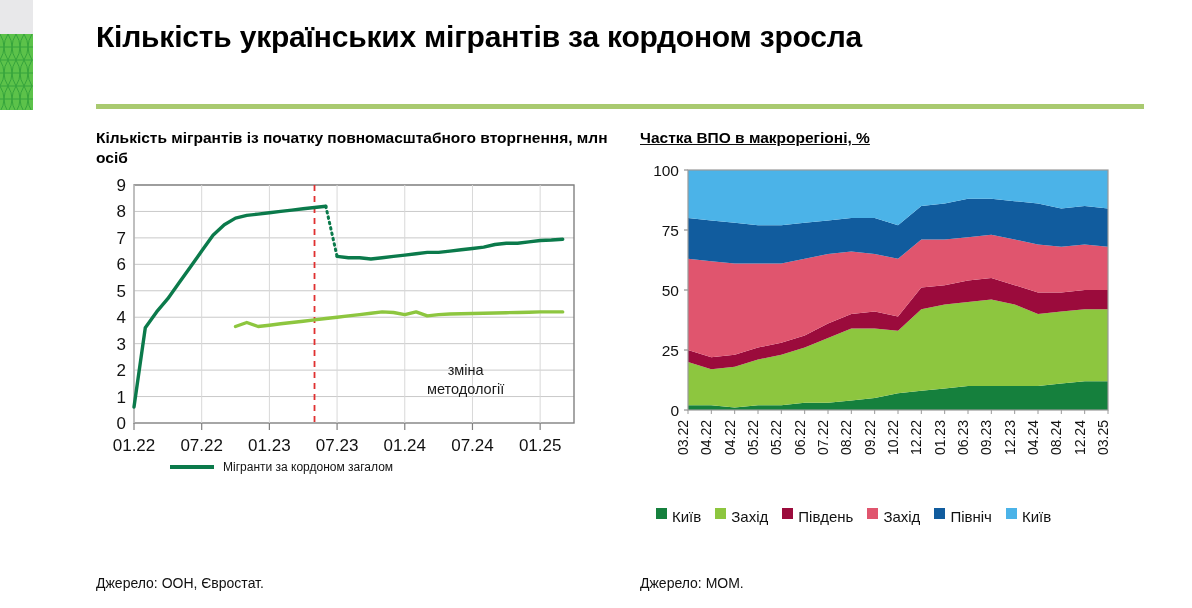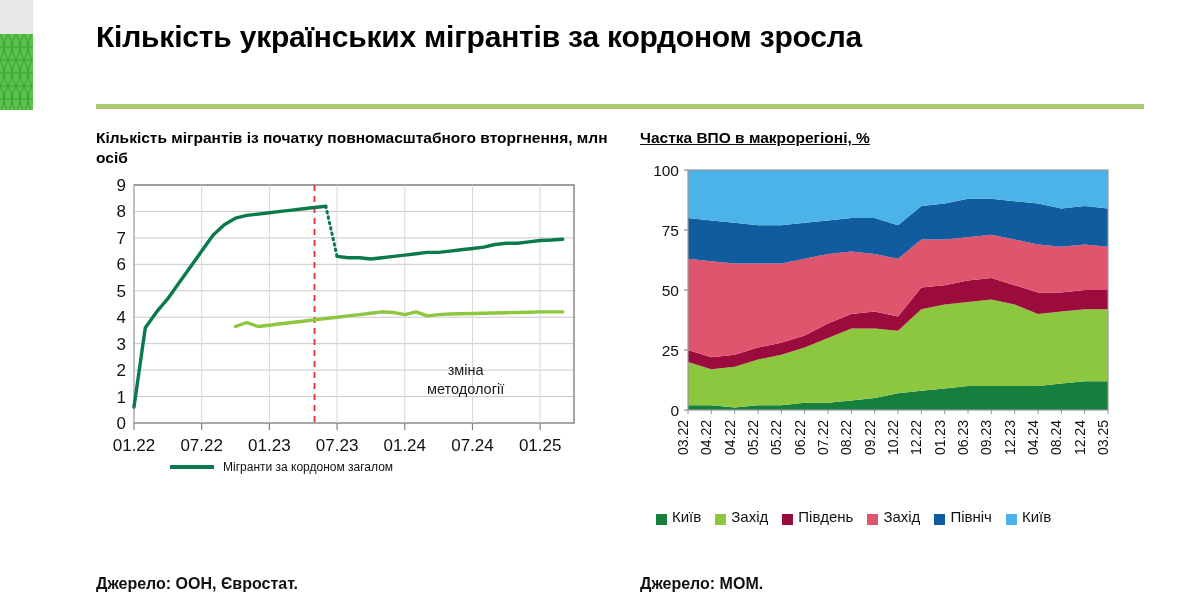--- a/index.html
+++ b/index.html
@@ -54,26 +54,26 @@
   .legend-left .swatch{width:44px;height:4px;margin-right:9px;margin-left:74px;}
   .legend-left .lbl{font-size:12px;color:#111;}
 
   
   .rchart-wrap{position:relative;width:500px;height:340px;margin-top:12px;}
   .rchart-svg{position:absolute;left:0;top:0;}
 
   .legend-right{
     position:absolute;left:656px;top:508px;display:flex;align-items:center;gap:14px;
   }
-  .legend-right .item{display:flex;align-items:flex-end;}
+  .legend-right .item{display:flex;align-items:flex-start;}
   .legend-right .box{width:11px;height:11px;margin-right:5px;}
   .legend-right .lbl{font-size:15px;color:#111;}
 
   .source{
-    position:absolute;font-size:16px;color:#111;font-weight:bold;
+    position:absolute;font-size:14px;color:#111;
   }
   .source-left{left:96px;top:575px;}
   .source-right{left:640px;top:575px;}
 
   .tick-txt{font-size:17px;fill:#111;font-family:"Liberation Sans",sans-serif;}
   .tick-txt-r{font-size:15.5px;fill:#111;font-family:"Liberation Sans",sans-serif;}
   .xrot{font-size:14px;fill:#111;font-family:"Liberation Sans",sans-serif;}
 </style>
 </head>
 <body>

